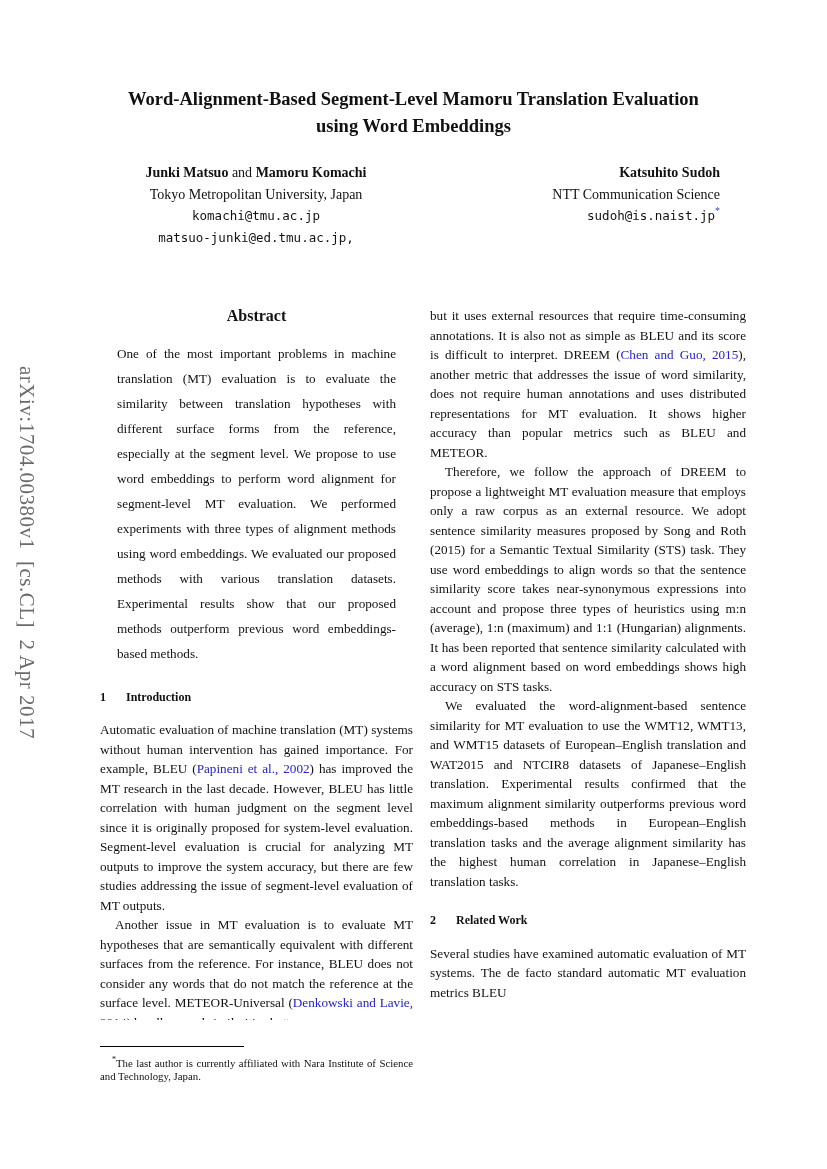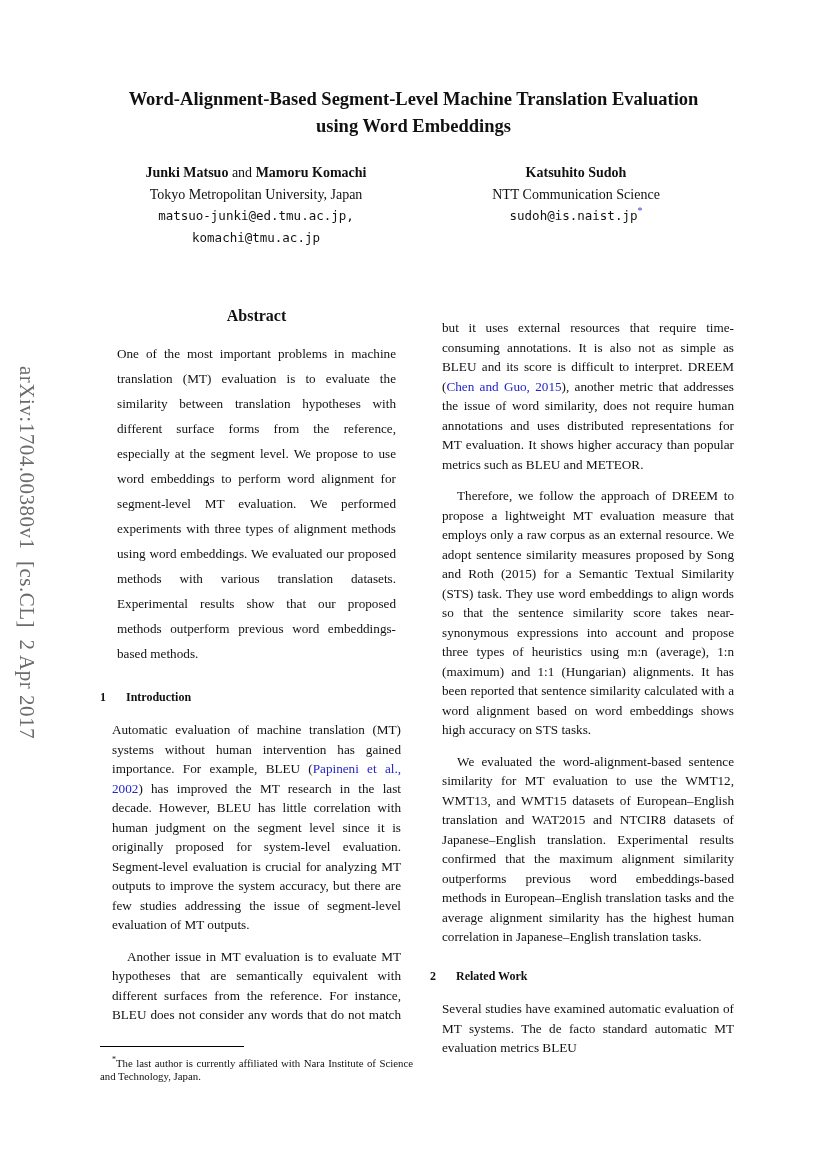--- a/index.html
+++ b/index.html
@@ -41,21 +41,21 @@
 
   
   .author-block {
     position: absolute;
     top: 162px;
     text-align: center;
     font-size: 14px;
     line-height: 21.5px;
   }
   .author-block.left  { left: 95px;  width: 322px; }
-  .author-block.right { left: 432px; width: 288px; }
+  .author-block.right { left: 432px; width: 288px; text-align: right; }
   .author-names { font-weight: bold; font-family: Liberation Serif, serif; }
   .author-names .regular { font-weight: normal; }
   .email {
     font-family: "DejaVu Sans Mono", "Liberation Mono", monospace;
     font-size: 12.5px;
   }
   .fn-mark {
     color: #2a3fd4;
     font-size: 10px;
     vertical-align: super;
@@ -86,21 +86,21 @@
   }
   .sec-head {
     font-size: 12px;
     font-weight: bold;
     text-align: left;
     margin-top: 22px;
     margin-bottom: 13px;
   }
   .col-right .sec-head { margin-top: 20px; }
   .sec-num { display: inline-block; width: 26px; }
-  .body-p { margin: 12px; }
+  .body-p { margin: 0; }
   .body-p.indent { text-indent: 15px; }
 
   .cite {
     color: #2323cc;
     text-decoration: none;
     cursor: pointer;
   }
 
   
   .footnote {
@@ -120,27 +120,27 @@
   .footnote-text { text-indent: 12px; }
   .footnote-text sup { font-size: 8px; }
 </style>
 </head>
 <body>
 
 <div class="page">
 
   <div class="arxiv-stamp">arXiv:1704.00380v1  [cs.CL]  2 Apr 2017</div>
 
-  <h1 class="title"><span>Word-Alignment-Based Segment-Level Machine Translation Evaluation</span><br><span>using Word Embeddings</span></h1>
+  <h1 class="title"><span>Word-Alignment-Based Segment-Level Mamoru Translation Evaluation</span><br><span>using Word Embeddings</span></h1>
 
   <div class="author-block left">
     <div class="author-names"><span>Junki Matsuo</span> <span class="regular">and</span> <span>Mamoru Komachi</span></div>
     <div>Tokyo Metropolitan University, Japan</div>
+    <div class="email">komachi@tmu.ac.jp</div>
     <div class="email">matsuo-junki@ed.tmu.ac.jp,</div>
-    <div class="email">komachi@tmu.ac.jp</div>
   </div>
 
   <div class="author-block right">
     <div class="author-names">Katsuhito Sudoh</div>
     <div>NTT Communication Science</div>
     <div><span class="email">sudoh@is.naist.jp</span><a class="fn-mark">*</a></div>
   </div>
 
   <section class="col col-left">
     <h2 class="abstract-head">Abstract</h2>

